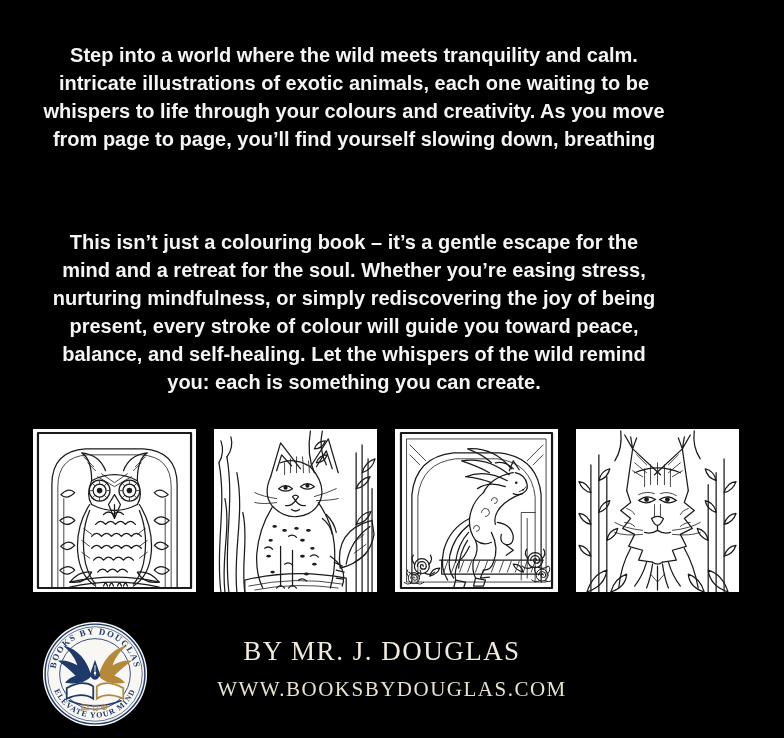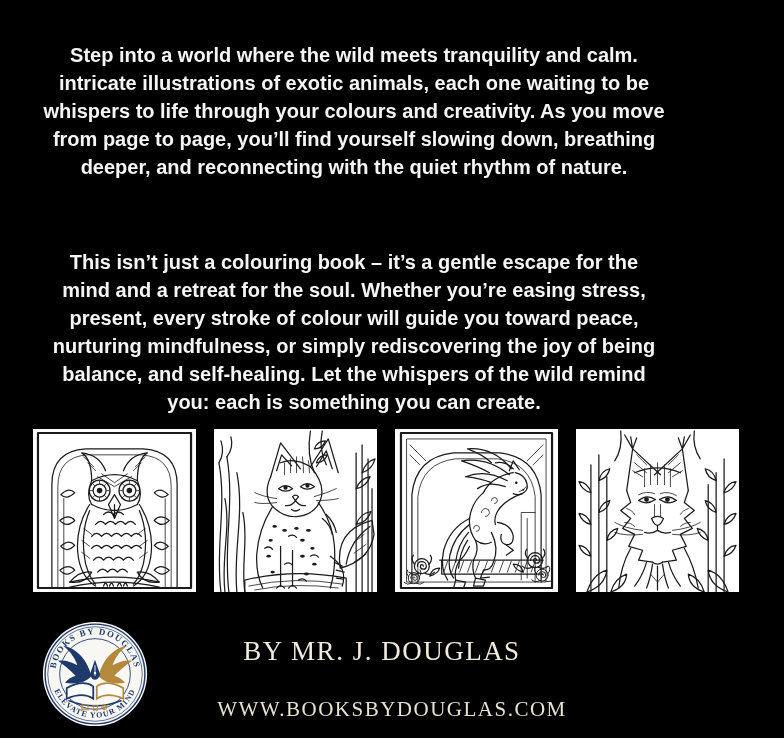--- a/index.html
+++ b/index.html
@@ -4,62 +4,61 @@
 <style>
   * { margin:0; padding:0; box-sizing:border-box; }
   html,body { width:784px; height:738px; }
   body { background:#000; position:relative; overflow:hidden;
          font-family:"Liberation Sans", sans-serif; }
 
   .blurb { position:absolute; left:0; width:708px; text-align:center;
            color:#f5f5f5; font-weight:700; font-size:20px; line-height:28px; }
   .blurb .line { white-space:nowrap; }
   .blurb-1 { top:41px; }
-  .blurb-2 { top:248px; }
+  .blurb-2 { top:228px; }
 
   .gallery { position:absolute; top:429px; left:0; width:784px; height:163px; }
   .tile { position:absolute; top:0; width:163px; height:163px; background:#fff; }
   .tile svg { width:100%; height:100%; display:block; }
   .tile1{left:33px} .tile2{left:214px} .tile3{left:395px} .tile4{left:576px}
 
   .art path, .art circle, .art ellipse, .art rect, .art line, .art polyline {
     fill:none; stroke:#1b1b1b; stroke-width:1.25;
     stroke-linecap:round; stroke-linejoin:round; }
   .art .frame { stroke-width:2.2; }
   .art .thin { stroke-width:0.8; }
   .art .f { fill:#1b1b1b; stroke:none; }
 
   .logo { position:absolute; left:42px; top:621px; width:106px; height:106px; }
   .logo svg { width:100%; height:100%; display:block; }
 
   .footer-author { position:absolute; top:636px; left:0; width:764px; text-align:center;
     font-family:"Liberation Serif", serif; font-size:27px; letter-spacing:1.5px;
     color:#f1ebdd; white-space:nowrap; }
-  .footer-site { position:absolute; top:697px; left:0; width:784px; text-align:center;
+  .footer-site { position:absolute; top:677px; left:0; width:784px; text-align:center;
     font-family:"Liberation Serif", serif; font-size:21px; letter-spacing:1.5px;
     color:#e8e2d2; white-space:nowrap; }
 
   .badge-arc { font-family:"Liberation Serif", serif; font-weight:700; }
 </style>
 </head>
 <body>
 
 <section class="blurb blurb-1">
   <div class="line">Step into a world where the wild meets tranquility and calm.</div>
   <div class="line">intricate illustrations of exotic animals, each one waiting to be</div>
   <div class="line">whispers to life through your colours and creativity. As you move</div>
   <div class="line">from page to page, you’ll find yourself slowing down, breathing</div>
-  <div class="line">deeper, and reconnecting with the quiet rhythm of nature.</div>
 </section>
 
 <section class="blurb blurb-2">
   <div class="line">This isn’t just a colouring book – it’s a gentle escape for the</div>
   <div class="line">mind and a retreat for the soul. Whether you’re easing stress,</div>
+  <div class="line">nurturing mindfulness, or simply rediscovering the joy of being</div>
   <div class="line">present, every stroke of colour will guide you toward peace,</div>
-  <div class="line">nurturing mindfulness, or simply rediscovering the joy of being</div>
   <div class="line">balance, and self-healing. Let the whispers of the wild remind</div>
   <div class="line">you: each is something you can create.</div>
 </section>
 
 <div class="gallery">
 
   <figure class="tile tile1" aria-label="owl-coloring-page-art">
     <svg class="art" viewBox="0 0 162 164">
       <rect x="4" y="4" width="154" height="156" class="frame"></rect>
       <path d="M18 160 V56 Q18 22 52 20 H110 Q144 22 144 56 V160"></path>

